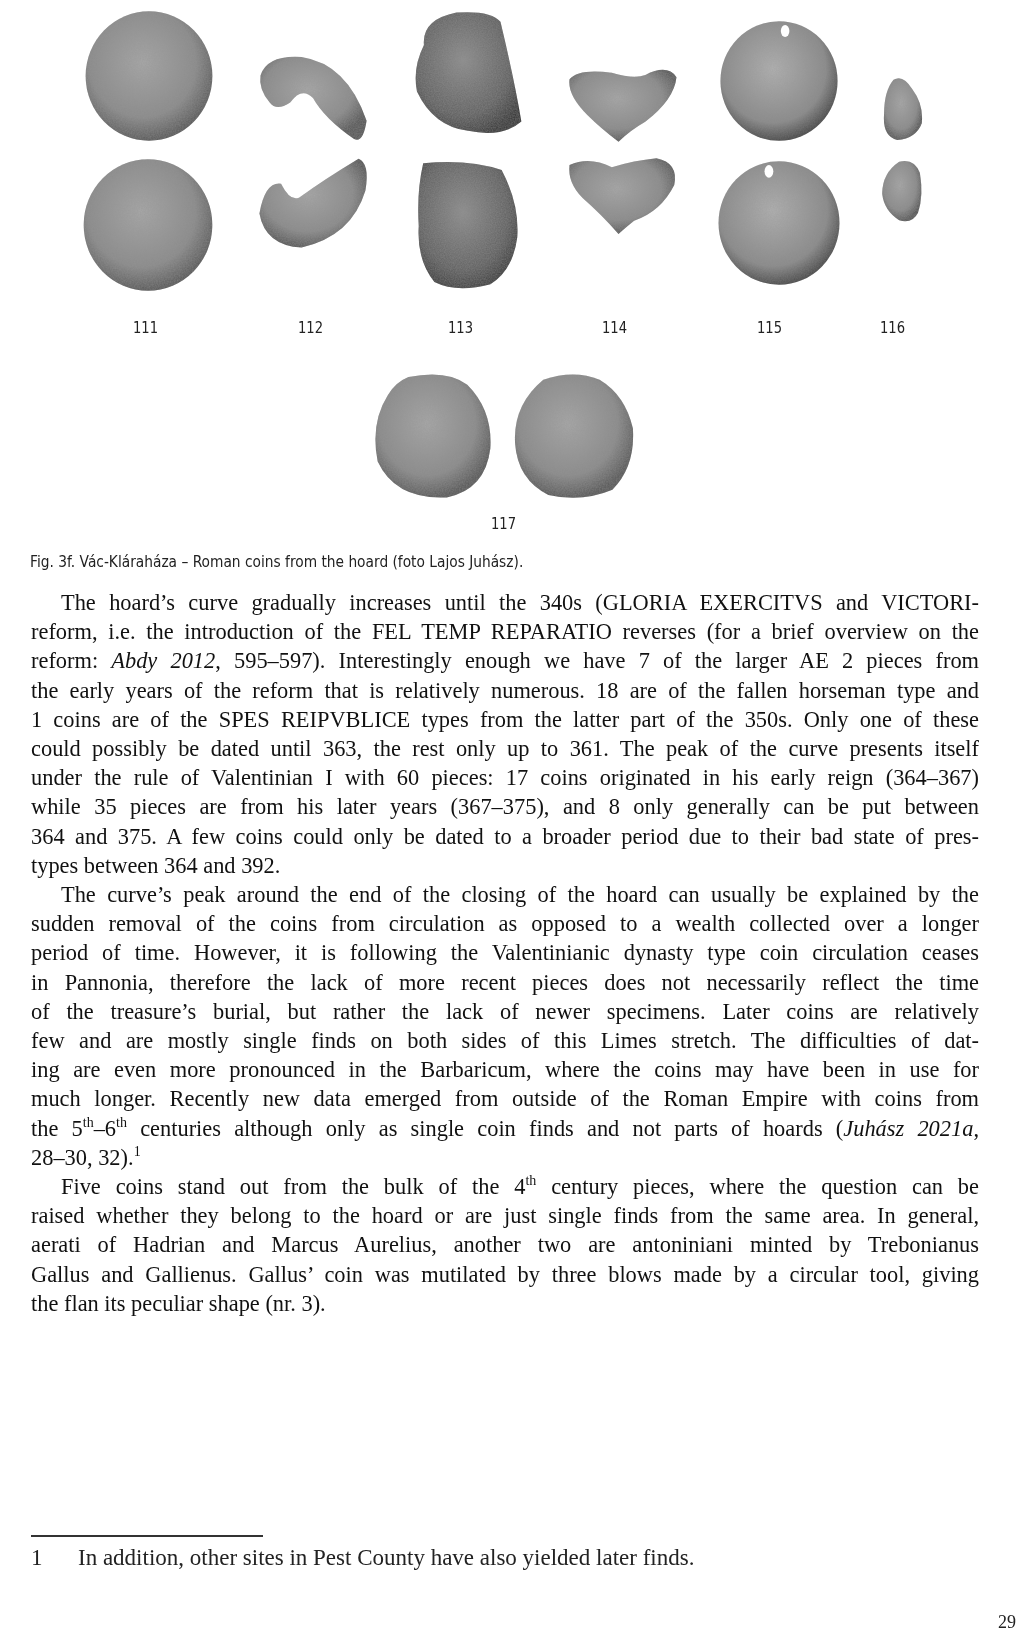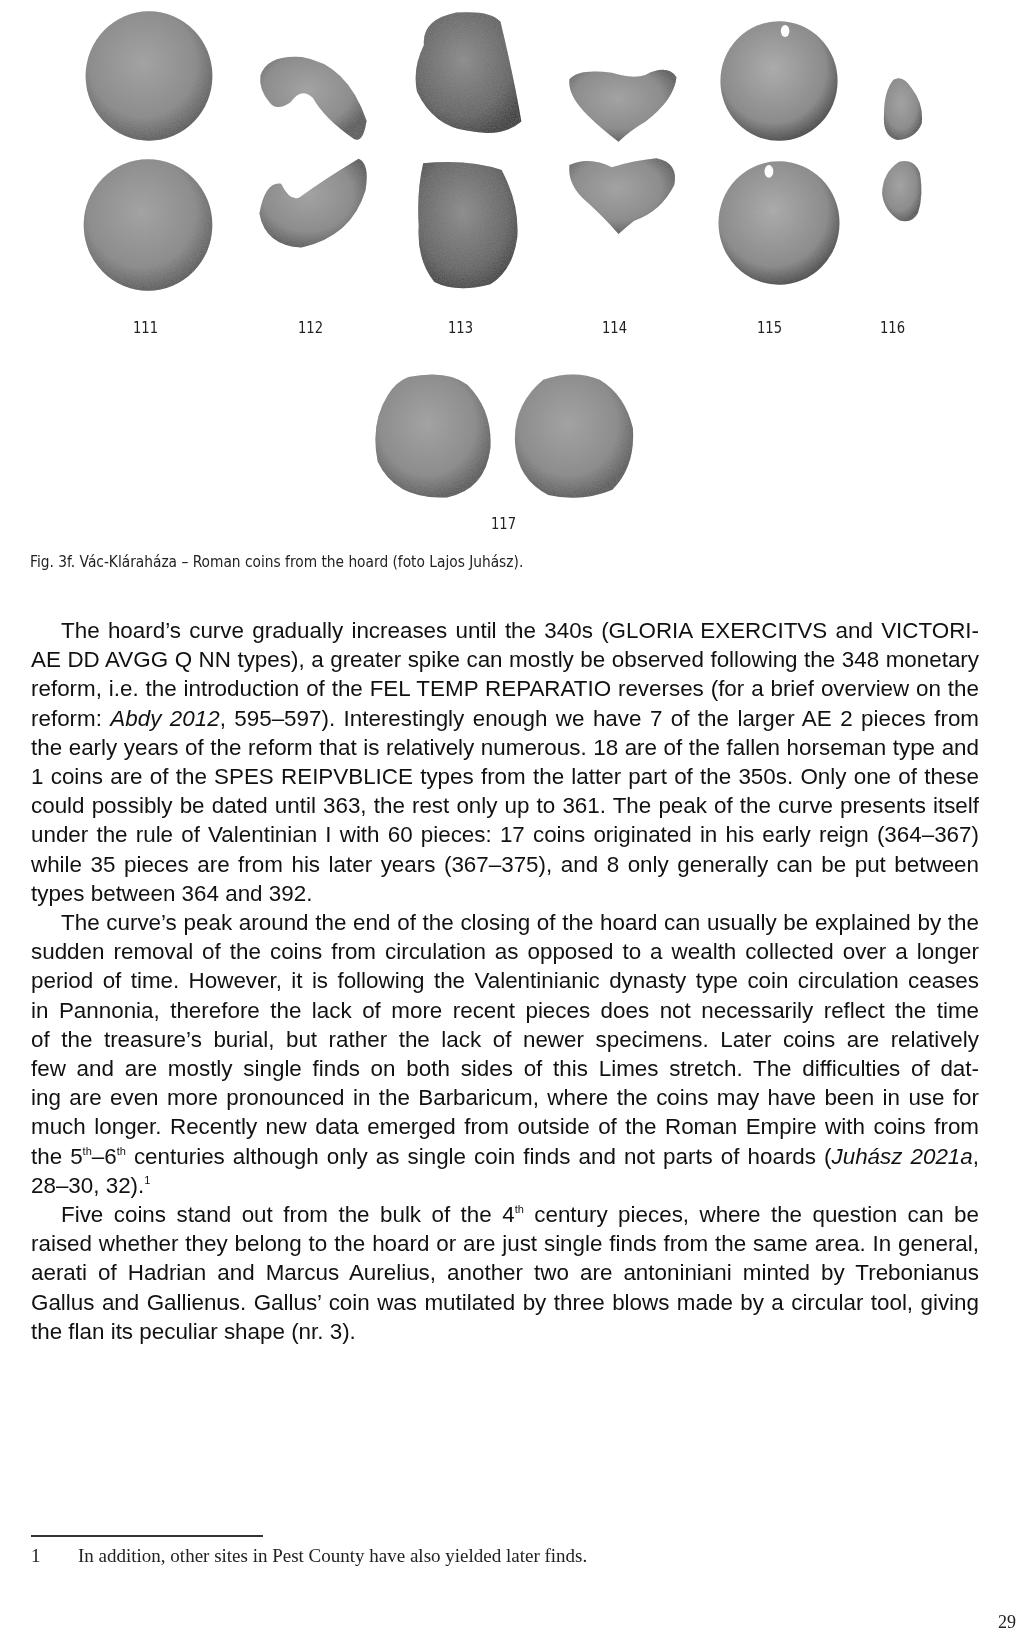--- a/index.html
+++ b/index.html
@@ -10,31 +10,31 @@
       position: absolute; font-family: "DejaVu Sans", sans-serif; font-size: 16px;
       transform: scaleX(0.82); transform-origin: left top; color: #222;
     }
     .caption {
       position: absolute; left: 30px; top: 552px;
       font-family: "DejaVu Sans", sans-serif; font-size: 16px; color: #222;
       transform: scaleX(0.86); transform-origin: left top; white-space: nowrap;
     }
     .body-text {
       position: absolute; left: 31px; top: 588px; width: 948px;
-      font-family: Liberation Sans, sans-serif; font-size: 22.4px; line-height: 29.2px;
-      color: #111; text-align: justify; hyphens: manual; margin-top: 28px;
+      font-family: Liberation Serif, serif; font-size: 22.4px; line-height: 29.2px;
+      color: #111; text-align: justify; hyphens: manual;
     }
     .line { display: block; text-align: justify; text-align-last: justify; white-space: nowrap; }
     .line.last { text-align-last: left; }
     .line.indent { padding-left: 30px; }
-    sup { font-size: 11px; vertical-align: 9px; line-height: 0; }
+    sup { font-size: 14px; vertical-align: 9px; line-height: 0; }
     .fn-rule { position: absolute; left: 31px; top: 1535px; width: 232px; height: 2px; background: #333; }
     .footnote {
       position: absolute; left: 31px; top: 1545px;
-      font-family: "Liberation Serif", serif; font-size: 19px; color: #222; white-space: nowrap;
+      font-family: "Liberation Serif", serif; font-size: 23px; color: #222; white-space: nowrap;
     }
     .footnote .fn-num { display: inline-block; width: 47px; }
     .page-number {
       position: absolute; right: 20px; top: 1612px;
       font-family: "Liberation Serif", serif; font-size: 18px; color: #222;
     }
   </style>
 </head>
 <body>
 
@@ -166,28 +166,28 @@
   <span class="coin-num" style="left:757px;top:318px;">115</span>
   <span class="coin-num" style="left:880px;top:318px;">116</span>
   <span class="coin-num" style="left:491px;top:514px;">117</span>
 </div>
 
 <div class="caption">Fig. 3f. Vác-Kláraháza – Roman coins from the hoard (foto Lajos Juhász).</div>
 
 <div class="body-text">
   <div>
     <span class="line indent">The hoard’s curve gradually increases until the 340s (GLORIA EXERCITVS and VICTORI-</span>
-    <span class="line">AE DD AVGG Q NN types), a greater spike can mostly be observed following the 348 monetary</span>
     <span class="line">reform, i.e. the introduction of the FEL TEMP REPARATIO reverses (for a brief overview on the</span>
     <span class="line"><span>reform: </span><i>Abdy 2012</i><span>, 595–597). Interestingly enough we have 7 of the larger AE 2 pieces from</span></span>
     <span class="line">the early years of the reform that is relatively numerous. 18 are of the fallen horseman type and</span>
     <span class="line">1 coins are of the SPES REIPVBLICE types from the latter part of the 350s. Only one of these</span>
     <span class="line">could possibly be dated until 363, the rest only up to 361. The peak of the curve presents itself</span>
     <span class="line">under the rule of Valentinian I with 60 pieces: 17 coins originated in his early reign (364–367)</span>
     <span class="line">while 35 pieces are from his later years (367–375), and 8 only generally can be put between</span>
+    <span class="line">364 and 375. A few coins could only be dated to a broader period due to their bad state of pres-</span>
     <span class="line last">types between 364 and 392.</span>
   </div>
   <div>
     <span class="line indent">The curve’s peak around the end of the closing of the hoard can usually be explained by the</span>
     <span class="line">sudden removal of the coins from circulation as opposed to a wealth collected over a longer</span>
     <span class="line">period of time. However, it is following the Valentinianic dynasty type coin circulation ceases</span>
     <span class="line">in Pannonia, therefore the lack of more recent pieces does not necessarily reflect the time</span>
     <span class="line">of the treasure’s burial, but rather the lack of newer specimens. Later coins are relatively</span>
     <span class="line">few and are mostly single finds on both sides of this Limes stretch. The difficulties of dat-</span>
     <span class="line">ing are even more pronounced in the Barbaricum, where the coins may have been in use for</span>

